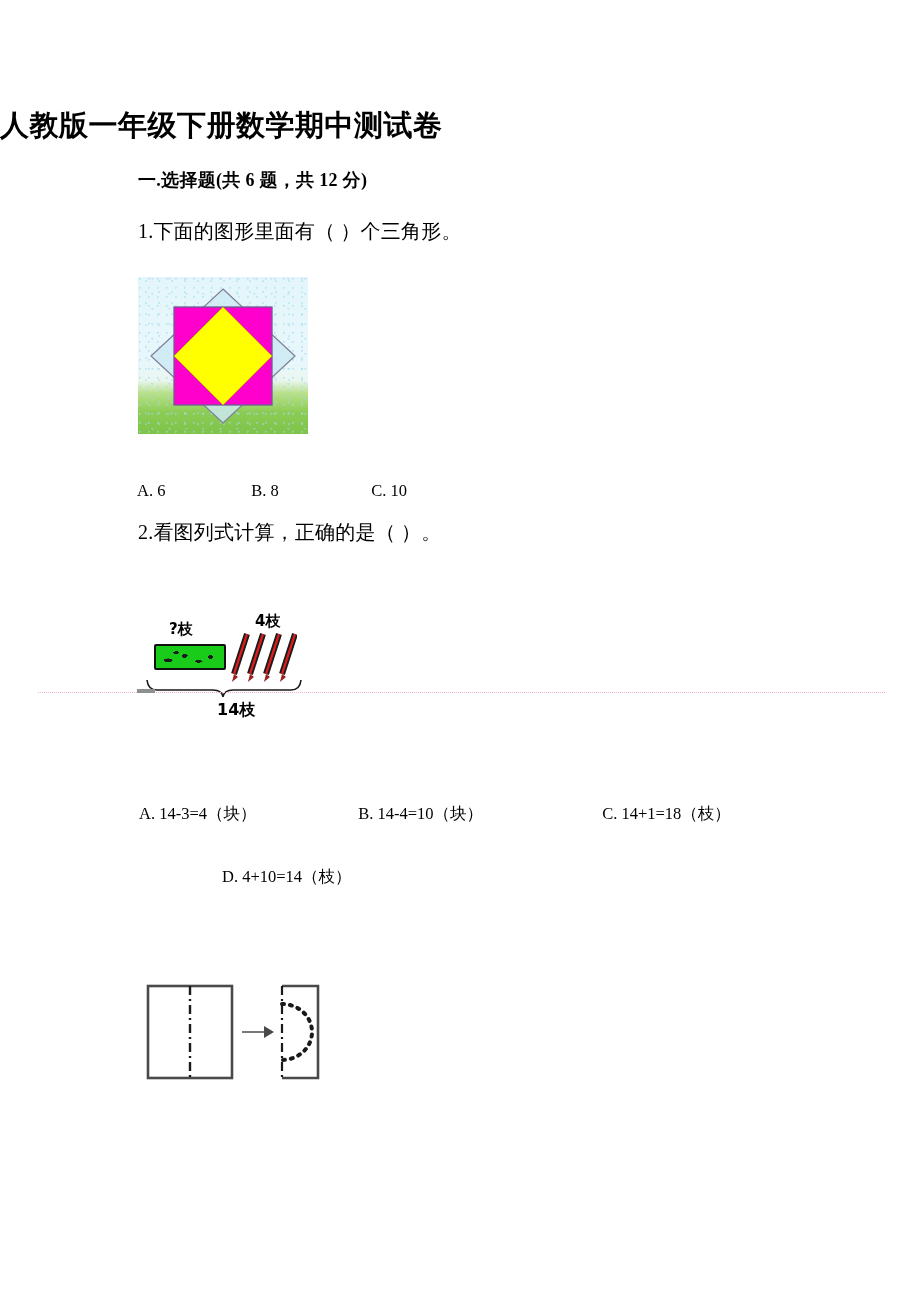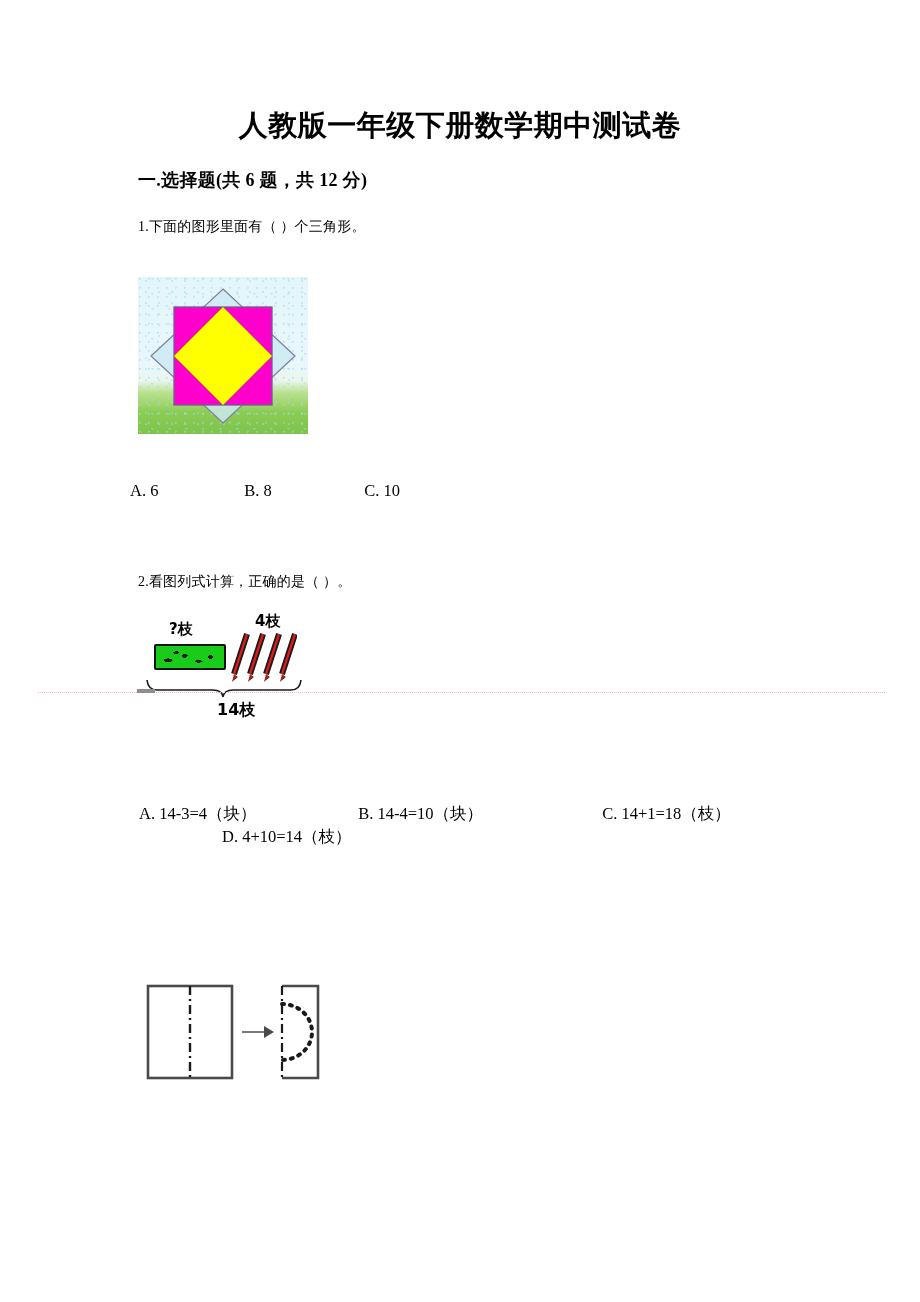--- a/index.html
+++ b/index.html
@@ -20,21 +20,21 @@
     position: absolute;
     inset: 0;
   }
 
   
   .doc-title {
     position: absolute;
     top: 108px;
     left: 0;
     width: 920px;
-    text-align: center;
+    text-align: left;
     font-size: 29px;
     font-weight: bold;
     letter-spacing: 0.5px;
     line-height: 1.2;
   }
 
   
   .section-heading {
     position: absolute;
     top: 168px;
@@ -42,47 +42,47 @@
     font-size: 18px;
     font-weight: bold;
     letter-spacing: 0.3px;
     text-align: center;
   }
 
   
   .q-text {
     position: absolute;
     left: 138px;
-    font-size: 14px;
+    font-size: 20px;
     letter-spacing: 0.2px;
     white-space: nowrap;
   }
   #q1-text { top: 218px; }
-  #q2-text { top: 573px; text-align: right; }
+  #q2-text { top: 519px; text-align: right; }
   #q3-text { top: 921px; }
 
   
   .opt-row {
     position: absolute;
     font-size: 16.5px;
     white-space: nowrap;
   }
   .opt {
     display: inline-block;
   }
 
-  #q1-options { top: 481px; left: 130px; }
+  #q1-options { top: 481px; left: 137px; }
   #q1-options .opt-a { width: 110px; }
   #q1-options .opt-b { width: 116px; }
 
   #q2-options { top: 771px; left: 139px; }
   #q2-options .opt-a { width: 215px; }
   #q2-options .opt-b { width: 240px; margin-top: 32px; }
 
-  #q2-options-2 { top: 826px; left: 222px; text-align: center; }
+  #q2-options-2 { top: 866px; left: 222px; text-align: center; }
 
   
   .binding-line {
     position: absolute;
     top: 692px;
     left: 38px;
     width: 847px;
     height: 1px;
     border-top: 1.5px dotted #f3b6bc;
   }

